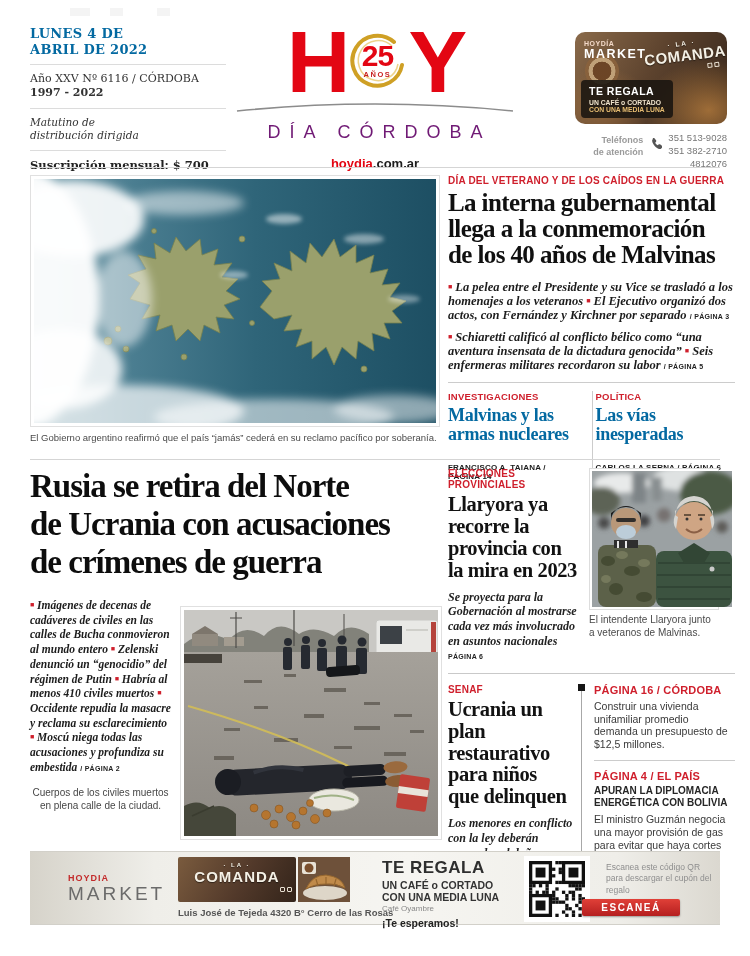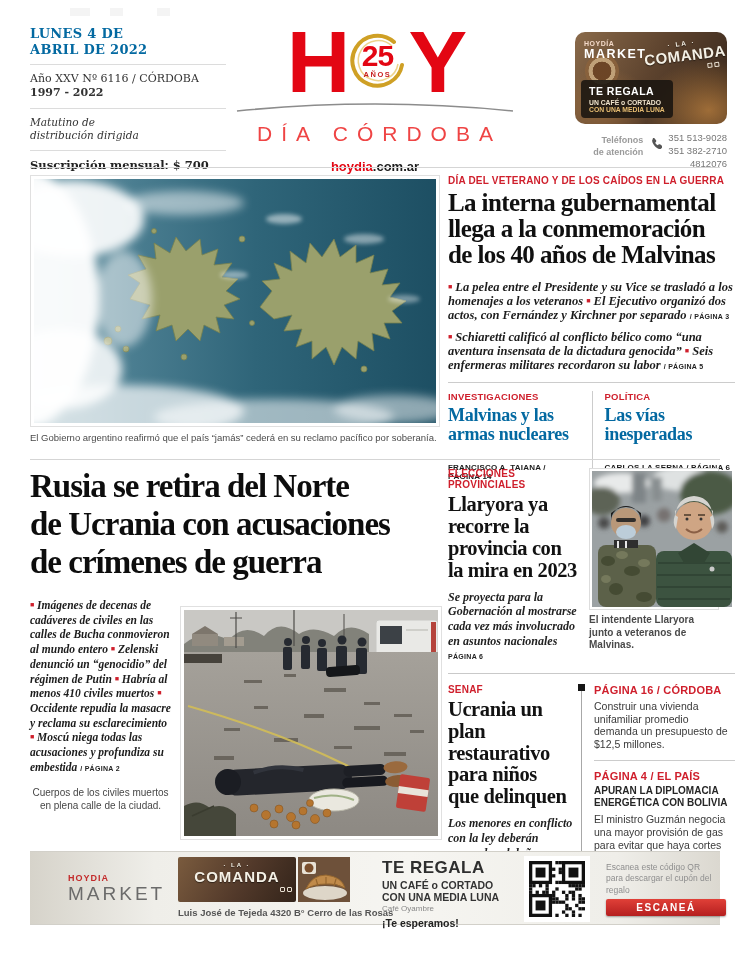--- a/index.html
+++ b/index.html
@@ -28,21 +28,21 @@
   .socials-rule { border:none; border-top:1px solid #c9c9c9; width:108px; margin-top:10px; }
 
   .mh-center { position:absolute; left:228px; top:28px; width:294px; text-align:center; }
   .logo-row { display:flex; align-items:flex-start; justify-content:center; }
   .logo-letter { font-family:"Liberation Sans", sans-serif; font-weight:bold; font-size:88px; line-height:.78; letter-spacing:-4px; color:#e30613; }
   .badge { position:relative; width:58px; height:58px; margin:4px 2px 0; }
   .badge svg { position:absolute; inset:0; }
   .badge-num { position:absolute; left:0; right:0; top:7px; font-weight:bold; font-size:30px; color:#e30613; letter-spacing:-1px; }
   .badge-lbl { position:absolute; left:0; right:0; top:38px; font-weight:bold; font-size:7.5px; color:#c82020; letter-spacing:1.5px; }
   .logo-curve { margin-top:2px; }
-  .tagline { margin-top:5px; font-size:21px; letter-spacing:9px; color:#ef4444; padding-left:9px; }
+  .tagline { margin-top:5px; font-size:18px; letter-spacing:9px; color:#701a75; padding-left:9px; }
   .site { margin-top:13px; font-weight:bold; font-size:13px; color:#1d1d1d; }
   .site .red { color:#e30613; }
 
   .ad-card { position:absolute; left:575px; top:32px; width:152px; height:92px; border-radius:10px; overflow:hidden;
     background: radial-gradient(70px 55px at 18% 80%, rgba(150,105,60,.9), transparent 70%),
                 radial-gradient(90px 70px at 88% 85%, rgba(175,120,60,.85), transparent 72%),
                 linear-gradient(120deg,#8a6a4a,#5d432e 48%,#33241a); }
   .ad-cup { position:absolute; left:10px; top:22px; width:34px; height:34px; border-radius:50%;
     background:radial-gradient(circle at 50% 50%, #6b4324 0 38%, #c7a87e 40% 55%, #8a623c 57% 100%); opacity:.9; }
   .ad-market { position:absolute; left:9px; top:8px; text-align:left; color:#f2e7da; }
@@ -80,42 +80,42 @@
   .lead-col h1 span { display:block; }
   .bullets { font-family:"Liberation Serif", serif; font-style:italic; font-weight:bold; font-size:12.5px; line-height:1.12; color:#1c1c1c; }
   .bullets.p1 { margin-top:13px; }
   .bullets.p2 { margin-top:8px; }
   .sq { color:#cf1f2c; font-style:normal; font-size:7px; vertical-align:2px; }
   .pg { font-family:"Liberation Sans", sans-serif; font-style:normal; font-weight:bold; font-size:7px; letter-spacing:.3px; color:#222; white-space:nowrap; }
   .lead-rule { border:none; border-top:1px solid #ccc; margin:10px 0 8px; }
   .subrow { display:flex; }
   .sub { width:50%; }
   .sub.first { padding-right:12px; }
-  .sub.second { border-left:1px solid #ccc; padding-left:12px; }
+  .sub.second { border-left:1px solid #ccc; padding-left:3px; }
   .sub .kicker { font-size:9.5px; }
   .sub h4 { margin-top:4px; font-family:"Liberation Serif", serif; font-weight:bold; font-size:18px; line-height:1.06; letter-spacing:-.3px; color:#0369a1; }
   .sub h4 span { display:block; }
   .byline { margin-top:19px; font-weight:bold; font-size:8px; letter-spacing:.2px; color:#1a1a1a; }
 
   
   .rusia-h { position:absolute; left:30px; top:468px; width:412px; font-family:"Liberation Serif", serif; font-weight:bold; font-size:33px; line-height:1.15; letter-spacing:-1px; color:#0d0d0d; }
   .rusia-h span { display:block; }
   .rusia-bullets { position:absolute; left:30px; top:598px; width:141px; }
   .rusia-bullets .bullets { font-size:11.5px; line-height:1.28; }
   .rusia-cap { margin-top:11px; font-size:10px; line-height:1.3; color:#474747; text-align:center; }
   .bucha-fig { position:absolute; left:180px; top:606px; width:262px; height:234px; }
 
   .mid-right { position:absolute; left:448px; top:468px; width:287px; }
   .lla-row { display:flex; gap:8px; }
   .lla-text { width:133px; }
   .mid-right h3 { margin-top:4px; font-family:"Liberation Serif", serif; font-weight:bold; font-size:20.5px; line-height:1.07; letter-spacing:-.4px; color:#121212; }
   .mid-right h3 span { display:block; }
   .dek { margin-top:8px; font-family:"Liberation Serif", serif; font-style:italic; font-weight:bold; font-size:12px; line-height:1.22; color:#222; }
   .dek .pgline { display:block; margin-top:5px; }
-  .lla-photo { width:130px;font-weight:bold; }
+  .lla-photo { width:130px; }
   .lla-photo .framed { padding:2px; border-color:#ddd; }
   .photo-cap { margin-top:4px; font-size:10px; line-height:1.25; color:#4a4a4a; }
   .col-rule { border:none; border-top:1px solid #c9c9c9; margin:11px 0 10px; }
   .senaf-row { display:flex; }
   .senaf-text { width:133px; padding-right:8px; }
   .senaf-vrule { width:1px; background:#a8a8a8; position:relative; margin-right:12px; }
   .senaf-vrule .sqtop { position:absolute; top:0; left:-3px; width:7px; height:7px; background:#161616; }
   .briefs { flex:1; }
   .brief .kicker { font-size:11px; letter-spacing:.2px; }
   .brief .btitle { margin-top:3px; font-weight:bold; font-size:10px; line-height:1.22; color:#262626; }
@@ -137,21 +137,21 @@
   .bn-croissant { position:absolute; left:268px; top:5px; width:52px; height:45px; }
   .bn-address { position:absolute; left:148px; top:55px; width:250px; font-size:9.5px; font-weight:bold; color:#555; }
   .bn-gift { position:absolute; left:352px; top:6px; color:#2e2e2e; }
   .bn-gift .g1 { font-size:17px; font-weight:800; letter-spacing:.5px; }
   .bn-gift .g2 { font-size:10.5px; font-weight:800; margin-top:1px; color:#333; }
   .bn-gift .g3 { font-size:10.5px; font-weight:800; color:#333; }
   .bn-gift .cafe { font-size:8px; color:#888; margin-top:1px; }
   .bn-gift .wait { font-size:10.5px; font-weight:800; color:#222; margin-top:4px; }
   .bn-qr { position:absolute; left:494px; top:4px; width:66px; height:66px; background:#fff; padding:5px; }
   .bn-note { position:absolute; left:576px; top:10px; width:110px; font-size:8.5px; line-height:1.35; color:#8e8e8e; }
-  .bn-btn { position:absolute; left:576px; top:47px; width:120px; height:17px; border-radius:2px;
+  .bn-btn { position:absolute; left:552px; top:47px; width:98px; height:17px; border-radius:2px;
     background:linear-gradient(#e04038,#b51f1f); color:#fff; font-weight:800; font-size:10px; letter-spacing:1.5px;
     display:flex; align-items:center; justify-content:center; box-shadow:0 1px 2px rgba(0,0,0,.35); }
 </style>
 </head>
 <body>
 
 <div class="page">
 
   <div class="cropmark" style="left:70px;width:20px;"></div>
   <div class="cropmark" style="left:110px;width:13px;"></div>

